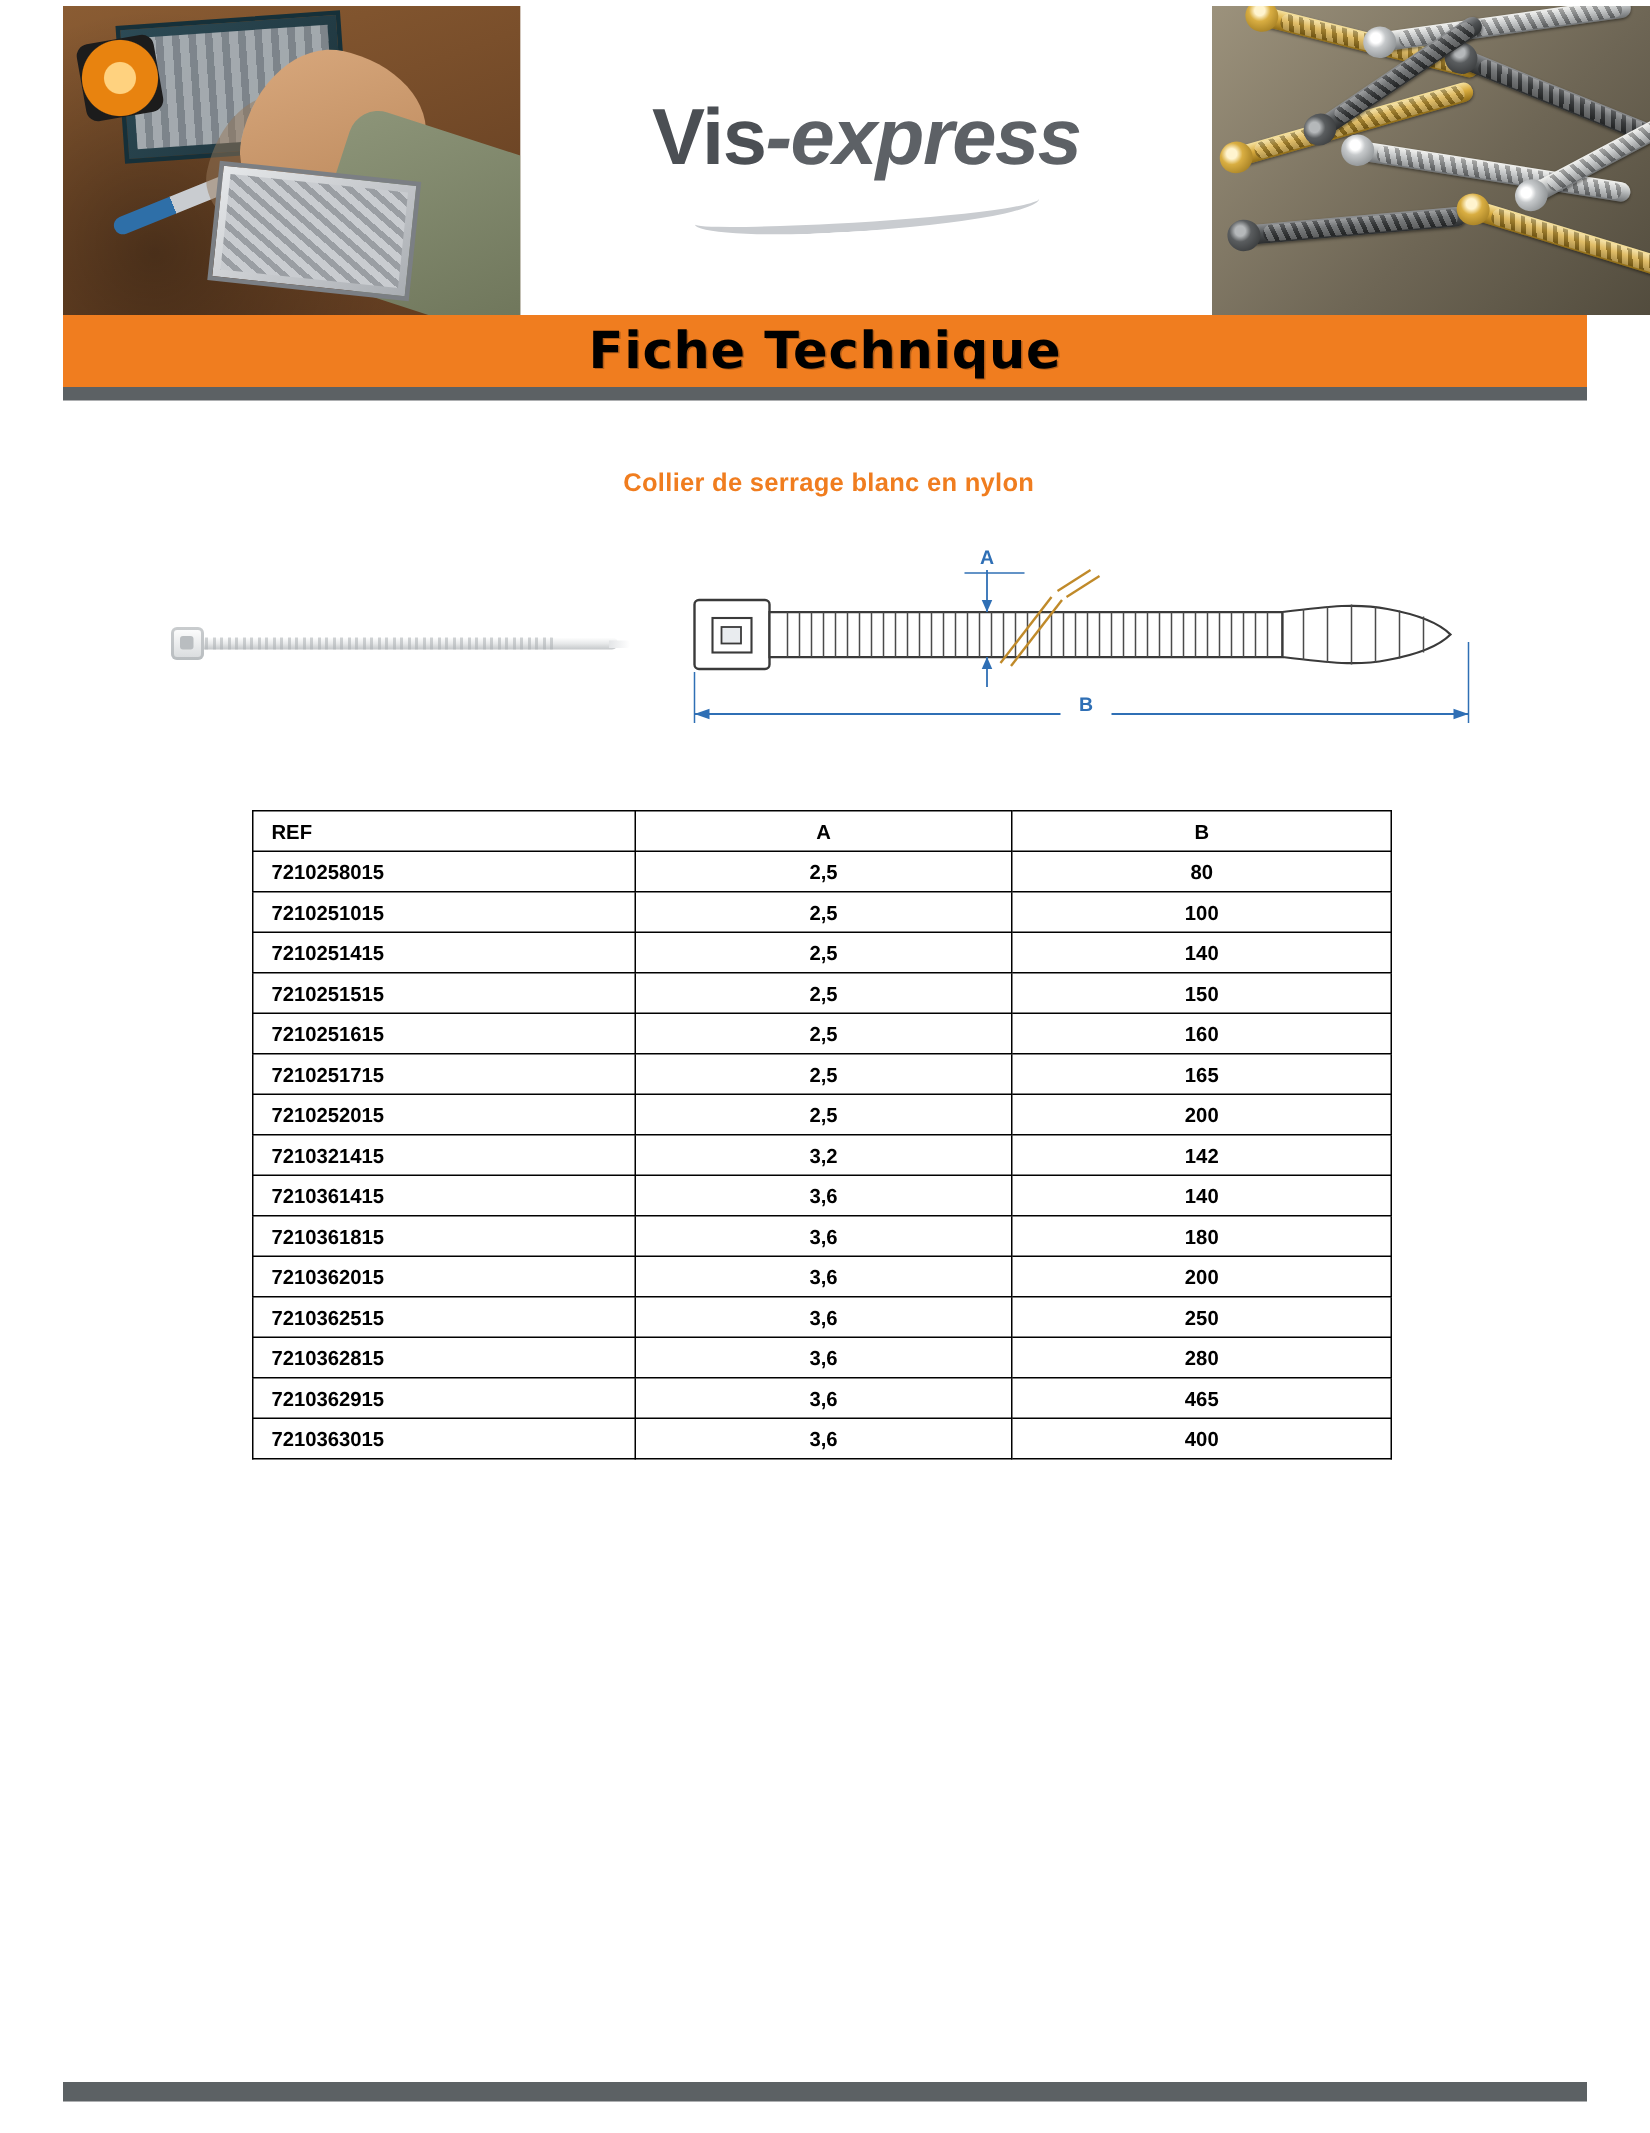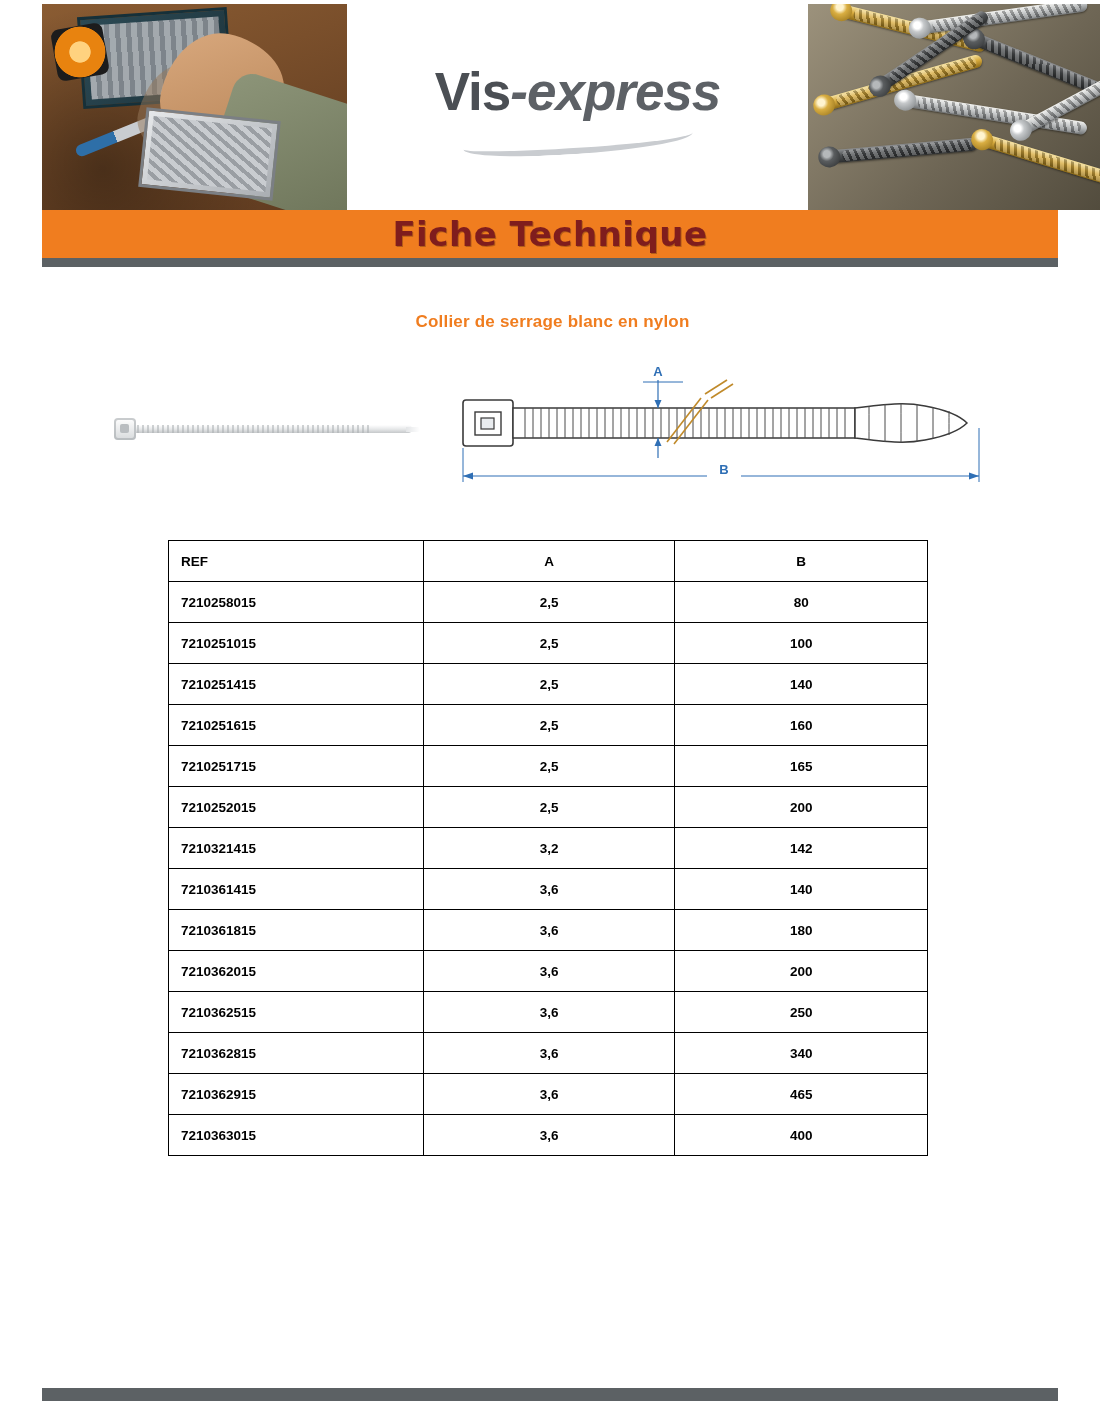--- a/index.html
+++ b/index.html
@@ -151,21 +151,21 @@
     left: 42px;
     top: 210px;
     width: 1016px;
     height: 48px;
     background: #f07d1f;
     display: flex;
     align-items: center;
     justify-content: center;
   }
   .title-bar .t {
-    color: #7f1d1d;
+    color: #000000;
     font-family: "DejaVu Sans", sans-serif;
     font-weight: 700;
     font-size: 34px;
     letter-spacing: 0.5px;
     text-shadow: 1px 1px 0 rgba(0,0,0,.25);
   }
   .gray-rule {
     position: absolute;
     left: 42px;
     top: 258px;
@@ -224,21 +224,21 @@
     position: absolute;
     left: 168px;
     top: 540px;
     width: 760px;
     border-collapse: collapse;
     font-size: 13.5px;
     color: #000;
   }
   table.spec th, table.spec td {
     border: 1px solid #000;
-    height: 41px;
+    height: 27px;
     font-weight: 700;
     padding: 0 12px;
   }
   table.spec th.ref, table.spec td.ref { text-align: left; width: 255px; }
   table.spec th.a, table.spec td.a { text-align: center; width: 252px; }
   table.spec th.b, table.spec td.b { text-align: center; width: 253px; }
 
   
   .footer-rule {
     position: absolute;
@@ -412,20 +412,25 @@
       <td class="ref">7210251015</td>
       <td class="a">2,5</td>
       <td class="b">100</td>
     </tr>
     <tr>
       <td class="ref">7210251415</td>
       <td class="a">2,5</td>
       <td class="b">140</td>
     </tr>
     <tr>
+      <td class="ref">7210251515</td>
+      <td class="a">2,5</td>
+      <td class="b">150</td>
+    </tr>
+    <tr>
       <td class="ref">7210251615</td>
       <td class="a">2,5</td>
       <td class="b">160</td>
     </tr>
     <tr>
       <td class="ref">7210251715</td>
       <td class="a">2,5</td>
       <td class="b">165</td>
     </tr>
     <tr>
@@ -454,21 +459,21 @@
       <td class="b">200</td>
     </tr>
     <tr>
       <td class="ref">7210362515</td>
       <td class="a">3,6</td>
       <td class="b">250</td>
     </tr>
     <tr>
       <td class="ref">7210362815</td>
       <td class="a">3,6</td>
-      <td class="b">340</td>
+      <td class="b">280</td>
     </tr>
     <tr>
       <td class="ref">7210362915</td>
       <td class="a">3,6</td>
       <td class="b">465</td>
     </tr>
     <tr>
       <td class="ref">7210363015</td>
       <td class="a">3,6</td>
       <td class="b">400</td>

